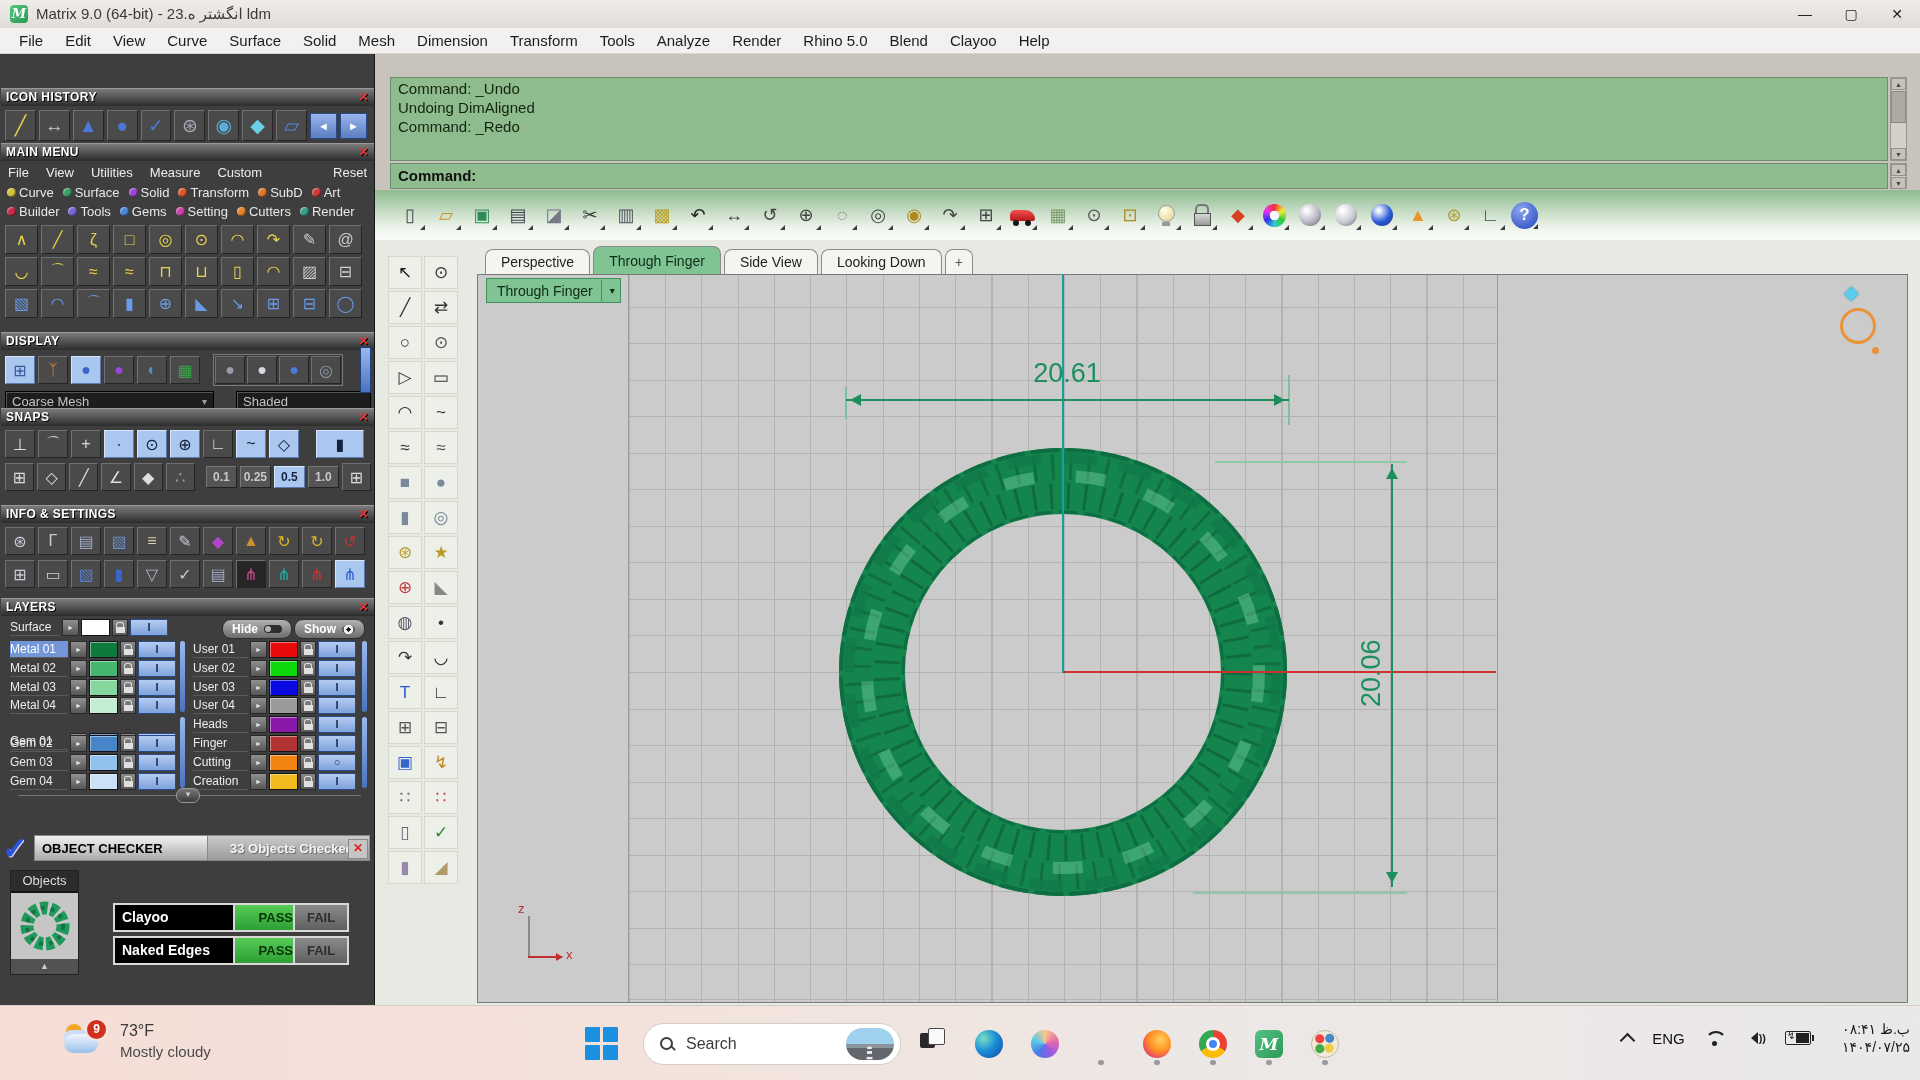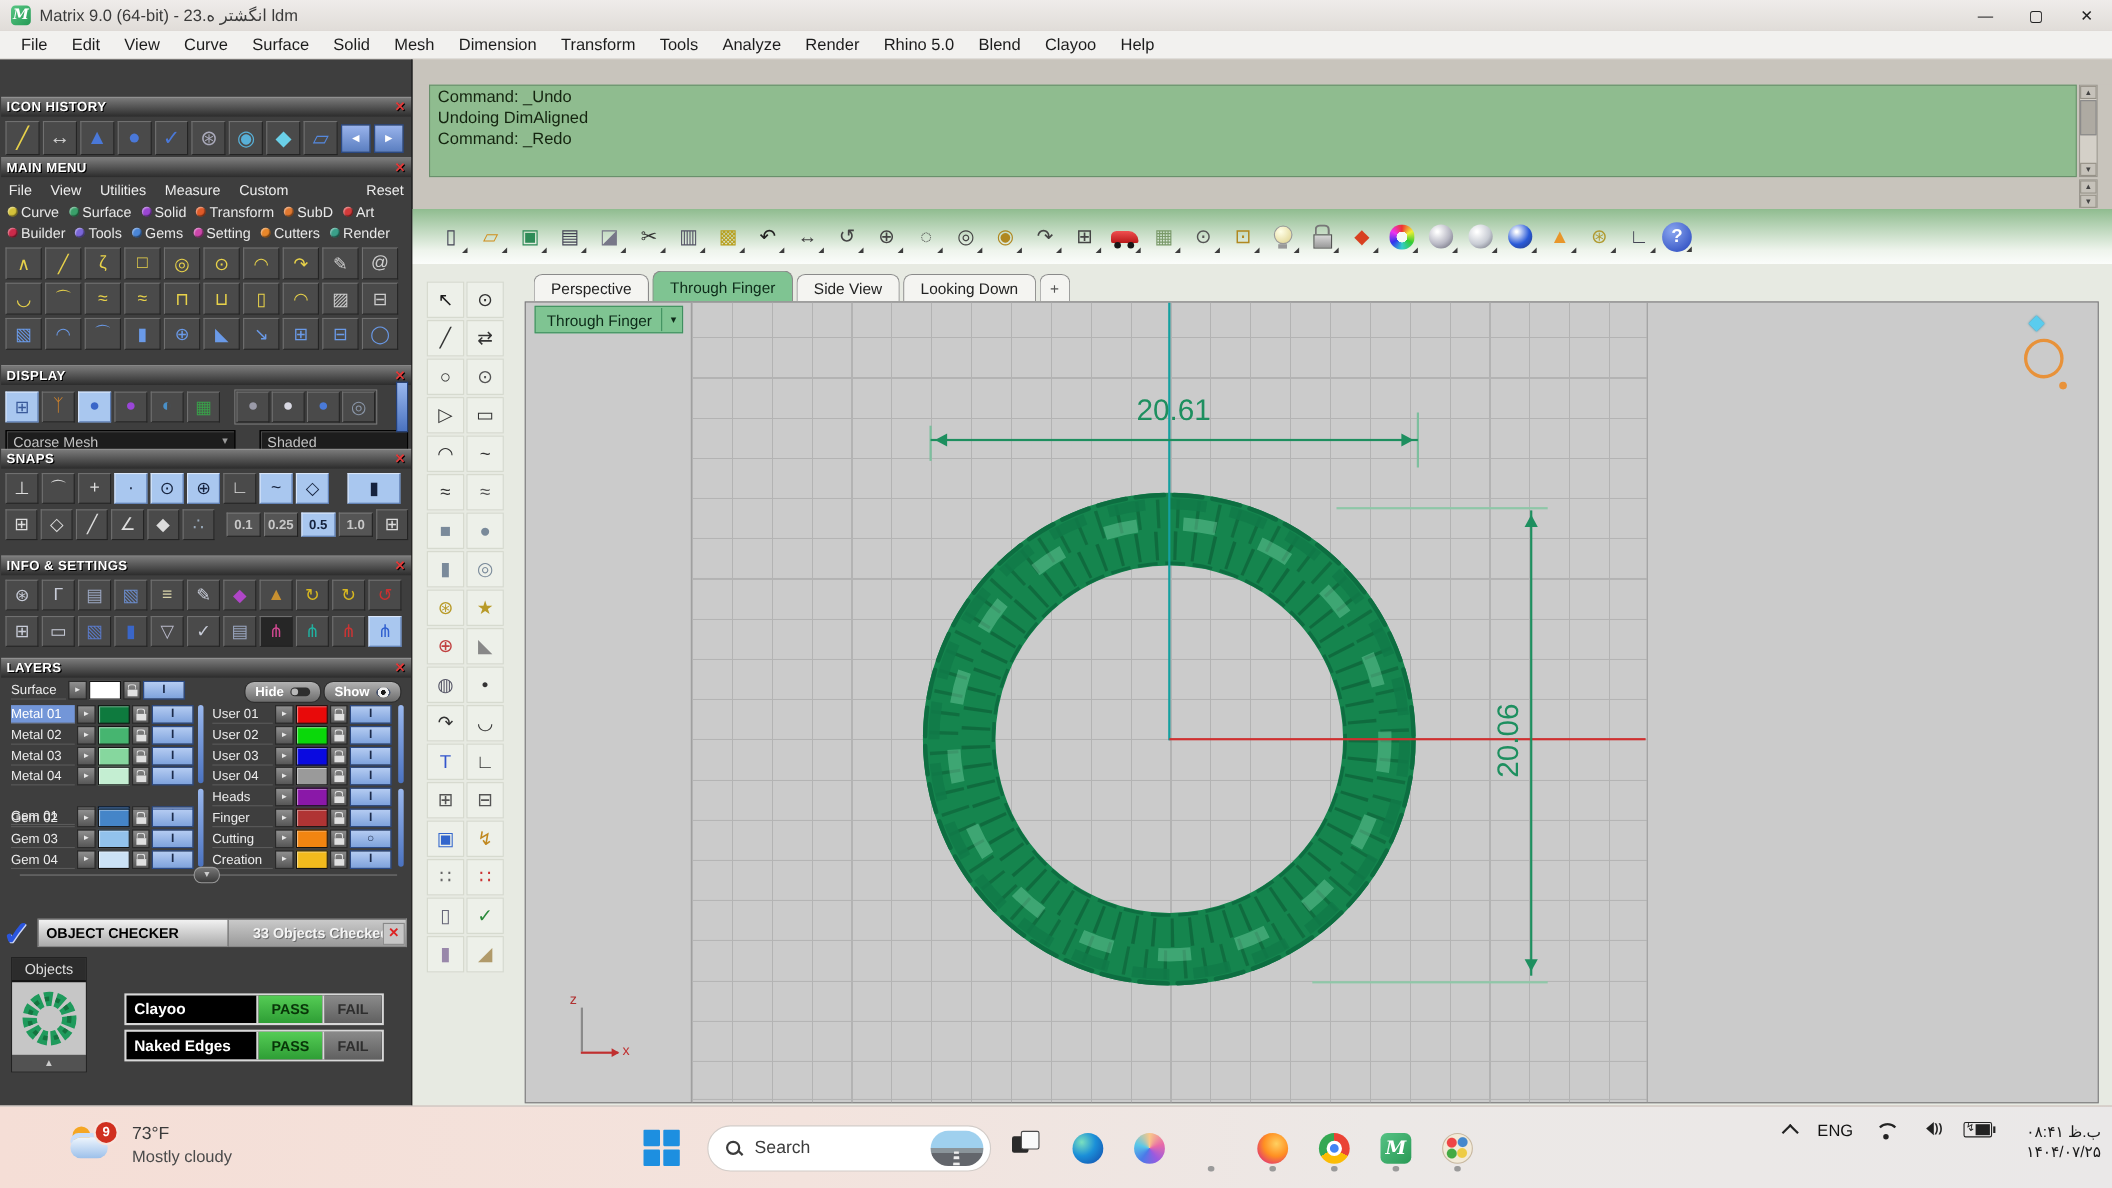--- a/index.html
+++ b/index.html
@@ -73,21 +73,21 @@
   .oc-title{flex:0 0 174px;background:linear-gradient(#f2f2f2,#ababab);color:#000;font:bold 13px/26px "Liberation Sans",sans-serif;padding-left:7px;border:1px solid #888;box-sizing:border-box;}
   .oc-status{flex:1;background:linear-gradient(#cacaca,#9a9a9a);color:#f4f4f4;font:bold 13px/26px "Liberation Sans",sans-serif;padding-left:22px;text-shadow:1px 1px 0 #6e6e6e;border:1px solid #888;border-left:none;white-space:nowrap;overflow:hidden;box-sizing:border-box;}
   .oc-x{position:absolute;right:2px;top:4px;width:18px;height:18px;background:#c6c6c6;border:1px solid #888;color:#d22;font:bold 12px/17px "Liberation Sans",sans-serif;text-align:center;}
   .objects-panel{position:absolute;left:10px;top:816px;width:67px;background:#4e4e4e;border:1px solid #222;}
   .obj-head{height:20px;background:#2c2c2c;color:#ddd;font:13px/20px "Liberation Sans",sans-serif;text-align:center;border-bottom:2px solid #141414;}
   .obj-body{height:66px;background:#c6c6c6;display:flex;align-items:center;justify-content:center;}
   .obj-foot{height:15px;background:#525252;color:#ccc;font-size:9px;text-align:center;line-height:15px;}
   .chk-rows{position:absolute;left:113px;top:849px;}
   .chk-row{width:232px;height:25px;display:flex;background:#000;border:2px solid #d8d8d8;margin-bottom:4px;align-items:stretch;}
   .clabel{flex:1;color:#fff;font:bold 14px/25px "Liberation Sans",sans-serif;padding-left:7px;}
-  .cpass{width:58px;background:linear-gradient(#55cc55,#2e9e35);color:#083408;font:bold 13px/25px "Liberation Sans",sans-serif;text-align:center;border-left:2px solid #d8d8d8;}
+  .cpass{width:58px;background:linear-gradient(#55cc55,#2e9e35);color:#083408;font:bold 13px/25px "Liberation Sans",sans-serif;text-align:right;border-left:2px solid #d8d8d8;}
   .cfail{width:52px;background:linear-gradient(#8a8a8a,#606060);color:#2e2e2e;font:bold 13px/25px "Liberation Sans",sans-serif;text-align:center;border-left:2px solid #d8d8d8;}
 
   
   .cmdhist{position:absolute;left:390px;top:77px;width:1498px;height:84px;background:#8fbc8f;border:1px solid #69906c;box-sizing:border-box;padding:1px 7px;font-size:15px;color:#14240f;line-height:19px;}
   .cmdprompt{position:absolute;left:390px;top:163px;width:1498px;height:26px;background:#8fbc8f;border:1px solid #69906c;box-sizing:border-box;font:bold 15px/24px "Liberation Sans",sans-serif;color:#111;padding-left:7px;}
   .vscroll{position:absolute;left:1890px;top:77px;width:17px;height:84px;background:#d4d0c8;border:1px solid #9a968e;box-sizing:border-box;display:flex;flex-direction:column;align-items:center;font-size:8px;color:#555;}
   .vthumb{width:13px;height:30px;background:#aeaaa2;border:1px solid #888;margin-top:1px;}
   .sarrow{width:15px;height:12px;background:#c6c2ba;border:1px solid #969288;font-size:7px;line-height:11px;text-align:center;color:#444;box-sizing:border-box;}
   .pscroll{position:absolute;left:1890px;top:163px;width:17px;height:26px;display:flex;flex-direction:column;gap:1px;align-items:center;justify-content:center;background:#d4d0c8;border:1px solid #9a968e;box-sizing:border-box;}
 
@@ -171,21 +171,21 @@
   .app.dot::after{content:"";position:absolute;bottom:2px;left:17px;width:6px;height:5px;border-radius:3px;background:#9a9a9a;}
   .a-task-view i{position:absolute;left:7px;top:12px;width:15px;height:15px;background:#2a2a2a;border-radius:2px;}
   .a-task-view b{position:absolute;left:15px;top:7px;width:15px;height:15px;background:#fafafa;border:1.5px solid #4a4a4a;border-radius:2px;}
   .a-edge i{width:28px;height:28px;border-radius:50%;background:radial-gradient(circle at 30% 30%,#7ae0c0,#1b8fd8 45%,#1246a8);}
   .a-copilot i{width:28px;height:28px;border-radius:50%;background:conic-gradient(#f8c88a,#e86aa8,#9a5ae0,#4a7ae8,#58c8e8,#f8c88a);}
   .a-firefox i{width:28px;height:28px;border-radius:50%;background:radial-gradient(circle at 62% 35%,#ffd060,#ff9022 45%,#e03178 85%,#30125a);}
   .a-chrome i{width:28px;height:28px;border-radius:50%;background:conic-gradient(#ea4335 0 120deg,#fbbc05 120deg 240deg,#34a853 240deg 360deg);position:relative;}
   .a-chrome i::after{content:"";position:absolute;left:7px;top:7px;width:14px;height:14px;border-radius:50%;background:#4285f4;border:3px solid #fff;box-sizing:border-box;}
   .a-matrix i{width:28px;height:28px;border-radius:6px;background:linear-gradient(135deg,#55c284,#2a9a56);color:#fff;font:italic bold 17px/28px "DejaVu Serif",serif;text-align:center;display:block;}
   .a-paint i{width:28px;height:28px;border-radius:50%;background:radial-gradient(circle at 30% 30%,#e44 0 4px,transparent 5px),radial-gradient(circle at 68% 28%,#48c 0 4px,transparent 5px),radial-gradient(circle at 30% 68%,#4a4 0 4px,transparent 5px),radial-gradient(circle at 66% 66%,#ec4 0 4px,transparent 5px),#f2ead8;border:1px solid #c8b8a0;box-sizing:border-box;}
-  .tray{position:absolute;right:10px;top:14px;display:flex;align-items:flex-start;gap:19px;}
+  .tray{position:absolute;right:10px;top:14px;display:flex;align-items:center;gap:19px;}
   .chev{width:9px;height:9px;border-top:2px solid #222;border-right:2px solid #222;transform:rotate(-45deg);margin-top:4px;}
   .lang{font-size:15px;color:#111;}
   .wifi{position:relative;width:22px;height:17px;}
   .wifi::before{content:"";position:absolute;left:1px;top:1px;width:18px;height:18px;border:2.5px solid #222;border-color:#222 transparent transparent transparent;border-radius:50%;}
   .wifi::after{content:"";position:absolute;left:8px;top:11px;width:5px;height:5px;background:#222;border-radius:50%;}
   .vol{display:flex;align-items:center;}
   .vol::before{content:"";width:0;height:0;border:6px solid transparent;border-right:7px solid #222;margin-right:1px;}
   .vol::after{content:"))";font:bold 11px "Liberation Sans",sans-serif;color:#222;letter-spacing:0px;}
   .batt{position:relative;width:24px;height:12px;border:1.5px solid #222;border-radius:2px;}
   .batt::before{content:"";position:absolute;right:1px;top:1px;bottom:1px;width:13px;background:#222;}
@@ -692,20 +692,21 @@
   <div class="cmdhist" id="cmd-history">
       <div>Command: _Undo</div>
       <div>Undoing DimAligned</div>
       <div>Command: _Redo</div>
     </div>
   <div class="vscroll">
     <div class="sarrow">▲</div>
     <div class="vthumb"></div>
     <div class="sarrow" style="margin-top:auto;">▼</div>
   </div>
+  <div class="cmdprompt">Command:</div>
   <div class="pscroll">
     <div class="sarrow">▲</div>
     <div class="sarrow">▼</div>
   </div>
 
   <div class="toolbar" id="toolbar-icons">
       <div class="ti" style="color: rgb(68, 68, 85);">▯<i class="fly"></i></div>
       <div class="ti" style="color: rgb(208, 144, 32);">▱<i class="fly"></i></div>
       <div class="ti" style="color: rgb(46, 139, 87);">▣<i class="fly"></i></div>
       <div class="ti" style="color: rgb(68, 68, 85);">▤<i class="fly"></i></div>

